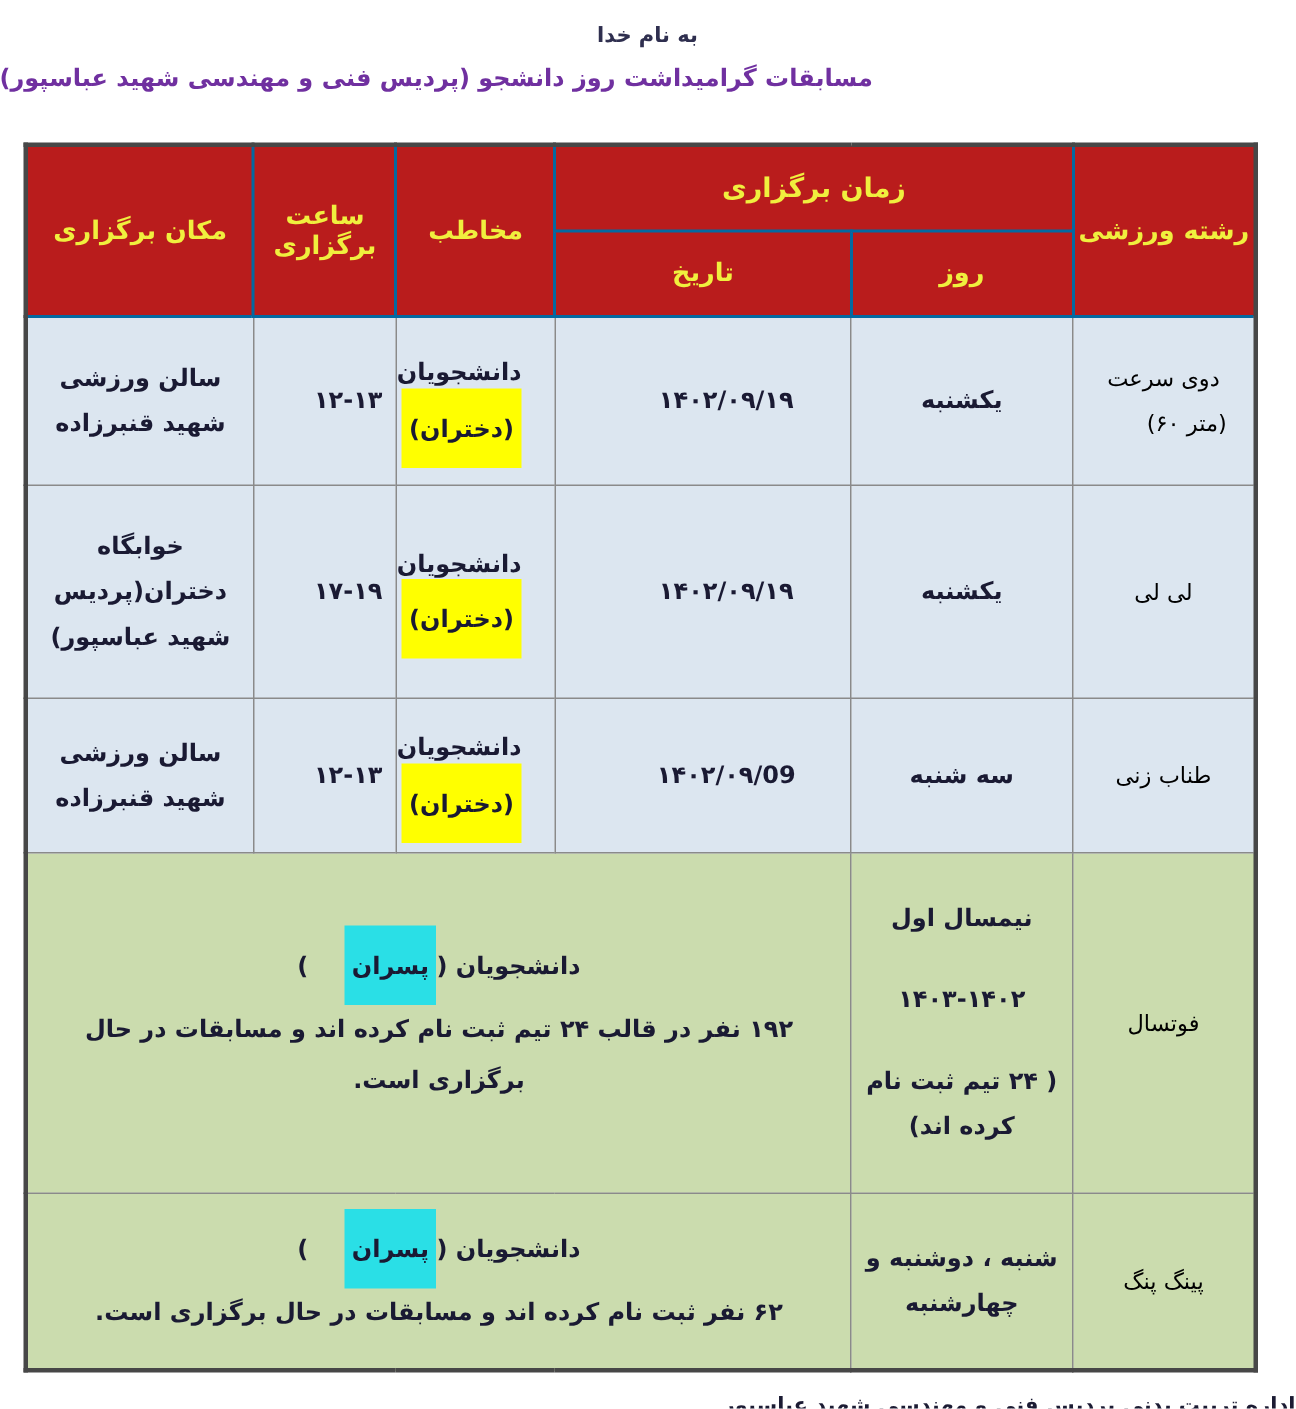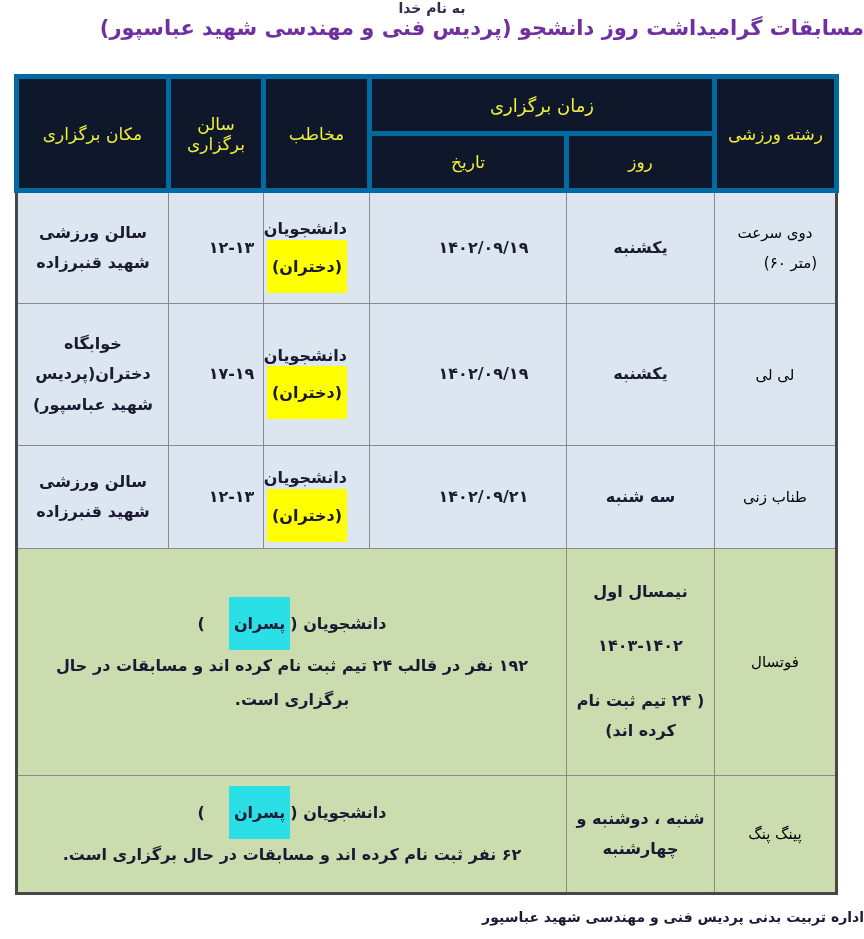--- a/index.html
+++ b/index.html
@@ -5,44 +5,46 @@
   html,body{margin:0;padding:0;background:#ffffff;}
   body{
     width:864px;height:939px;overflow:hidden;
     font-family:"DejaVu Sans",sans-serif;
     direction:rtl;
     color:#1a1a33;
   }
   .bismillah{
     text-align:center;
     font-size:14px;font-weight:bold;color:#2f2f4f;
+    padding-top:16px;
   }
   .page-title{
-    text-align:right;
-    font-size:21px;font-weight:bold;color:#7030A0;
+    text-align:left;
+    font-size:16px;font-weight:bold;color:#7030A0;
+    margin-top:10px;
   }
   table.sched{
     border-collapse:collapse;
     table-layout:fixed;
     width:820px;
     margin:34px 25px 0 19px;
     border:3px solid #474747;
   }
   col.c-sport{width:122px}
   col.c-day{width:148px}
   col.c-date{width:197px}
   col.c-aud{width:106px}
   col.c-hour{width:95px}
   col.c-loc{width:152px}
 
   thead th{
-    background:#0f172a;
+    background:#b91c1c;
     color:#F0EF3E;
-    font-size:17px;font-weight:normal;
-    border:5px solid #0369a1;
+    font-size:17px;font-weight:bold;
+    border:2px solid #0369a1;
     padding:2px;
   }
   thead tr{height:57px;}
   th.time-group{font-size:18px;}
 
   tbody td{
     border:1.5px solid #8a8a8a;
     text-align:center;vertical-align:middle;
     font-size:16px;font-weight:bold;
     padding:4px 6px;
@@ -91,21 +93,21 @@
       <col class="c-date">
       <col class="c-aud">
       <col class="c-hour">
       <col class="c-loc">
   </colgroup>
   <thead>
     <tr>
       <th rowspan="2">رشته ورزشی</th>
       <th colspan="2" class="time-group">زمان برگزاری</th>
       <th rowspan="2">مخاطب</th>
-      <th rowspan="2">سالن برگزاری</th>
+      <th rowspan="2">ساعت برگزاری</th>
       <th rowspan="2">مکان برگزاری</th>
     </tr>
     <tr>
       <th>روز</th>
       <th>تاریخ</th>
     </tr>
   </thead>
   <tbody>
     <tr class="r1 row-blue">
       <td class="sport">
@@ -134,21 +136,21 @@
       </td>
       <td><span class="num">۱۷-۱۹</span></td>
       <td>خوابگاه دختران(پردیس شهید عباسپور)</td>
     </tr>
     <tr class="r3 row-blue">
       <td class="sport">
         <div>طناب زنی</div>
 
       </td>
       <td>سه شنبه</td>
-      <td><span class="num">۱۴۰۲/۰۹/۲۱</span></td>
+      <td><span class="num">۱۴۰۲/۰۹/09</span></td>
       <td class="aud-cell">
         <div>دانشجویان</div>
         <div><mark class="hl-y">(دختران)</mark></div>
       </td>
       <td><span class="num">۱۲-۱۳</span></td>
       <td>سالن ورزشی شهید قنبرزاده</td>
     </tr>
     <tr class="r4 row-green">
       <td class="sport">
         <div>فوتسال</div>

